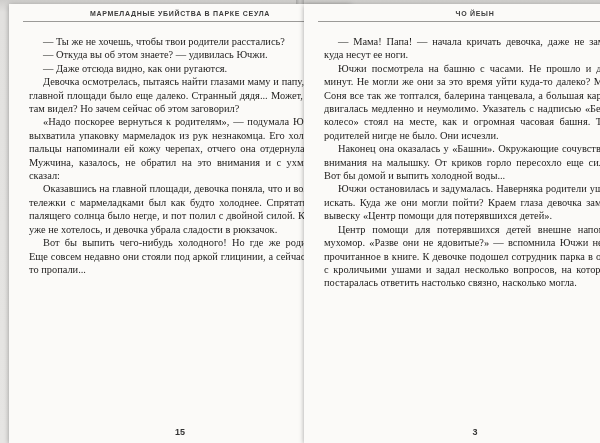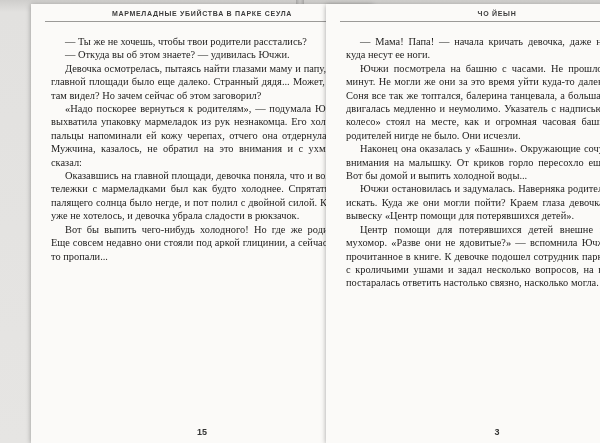--- a/index.html
+++ b/index.html
@@ -9,21 +9,20 @@
     font-family:"Liberation Serif", serif;
   }
   .spread{
     position:relative;width:600px;height:443px;
     background:linear-gradient(180deg,#cfcecc 0,#e2e1df 12px,#e6e5e3 100%);
   }
   .page{
     position:absolute;top:4px;bottom:0;width:342px;
     background:#fbfaf8;
     box-shadow:0 1px 5px rgba(0,0,0,.35);
-    margin-left:22px;
   }
   .page.left{left:9px;}
   .page.right{left:304px;}
   .running-head{
     padding-top:6px;
     text-align:center;
     font-family:"Liberation Sans", sans-serif;
     font-size:7px;font-weight:bold;letter-spacing:.7px;
     color:#3c3c3c;
     white-space:nowrap;overflow:hidden;
@@ -57,20 +56,21 @@
 <div class="spread">
 
   <div class="spine"></div>
 
   <div class="page left">
     <div class="running-head">МАРМЕЛАДНЫЕ УБИЙСТВА В ПАРКЕ СЕУЛА</div>
     <div class="rule"></div>
     <div class="body">
         <p>— Ты же не хочешь, чтобы твои родители расстались?</p>
         <p>— Откуда вы об этом знаете? — удивилась Ючжи.</p>
+        <p>— Даже отсюда видно, как они ругаются.</p>
         <p>Девочка осмотрелась, пытаясь найти глазами маму и папу, но до главной площади было еще далеко. Странный дядя... Может, он их там видел? Но зачем сейчас об этом заговорил?</p>
         <p>«Надо поскорее вернуться к родителям», — подумала Ючжи и выхватила упаковку мармеладок из рук незнакомца. Его холодные пальцы напоминали ей кожу черепах, отчего она отдернула руку. Мужчина, казалось, не обратил на это внимания и с ухмылкой сказал:</p>
         <p>Оказавшись на главной площади, девочка поняла, что и воздух у тележки с мармеладками был как будто холоднее. Спрятаться от палящего солнца было негде, и пот полил с двойной силой. Кушать уже не хотелось, и девочка убрала сладости в рюкзачок.</p>
         <p>Вот бы выпить чего-нибудь холодного! Но где же родители? Еще совсем недавно они стояли под аркой глицинии, а сейчас куда-то пропали...</p>
       </div>
     <div class="page-num">15</div>
   </div>
 
   <div class="page right">
     <div class="running-head">ЧО ЙЕЫН</div>

